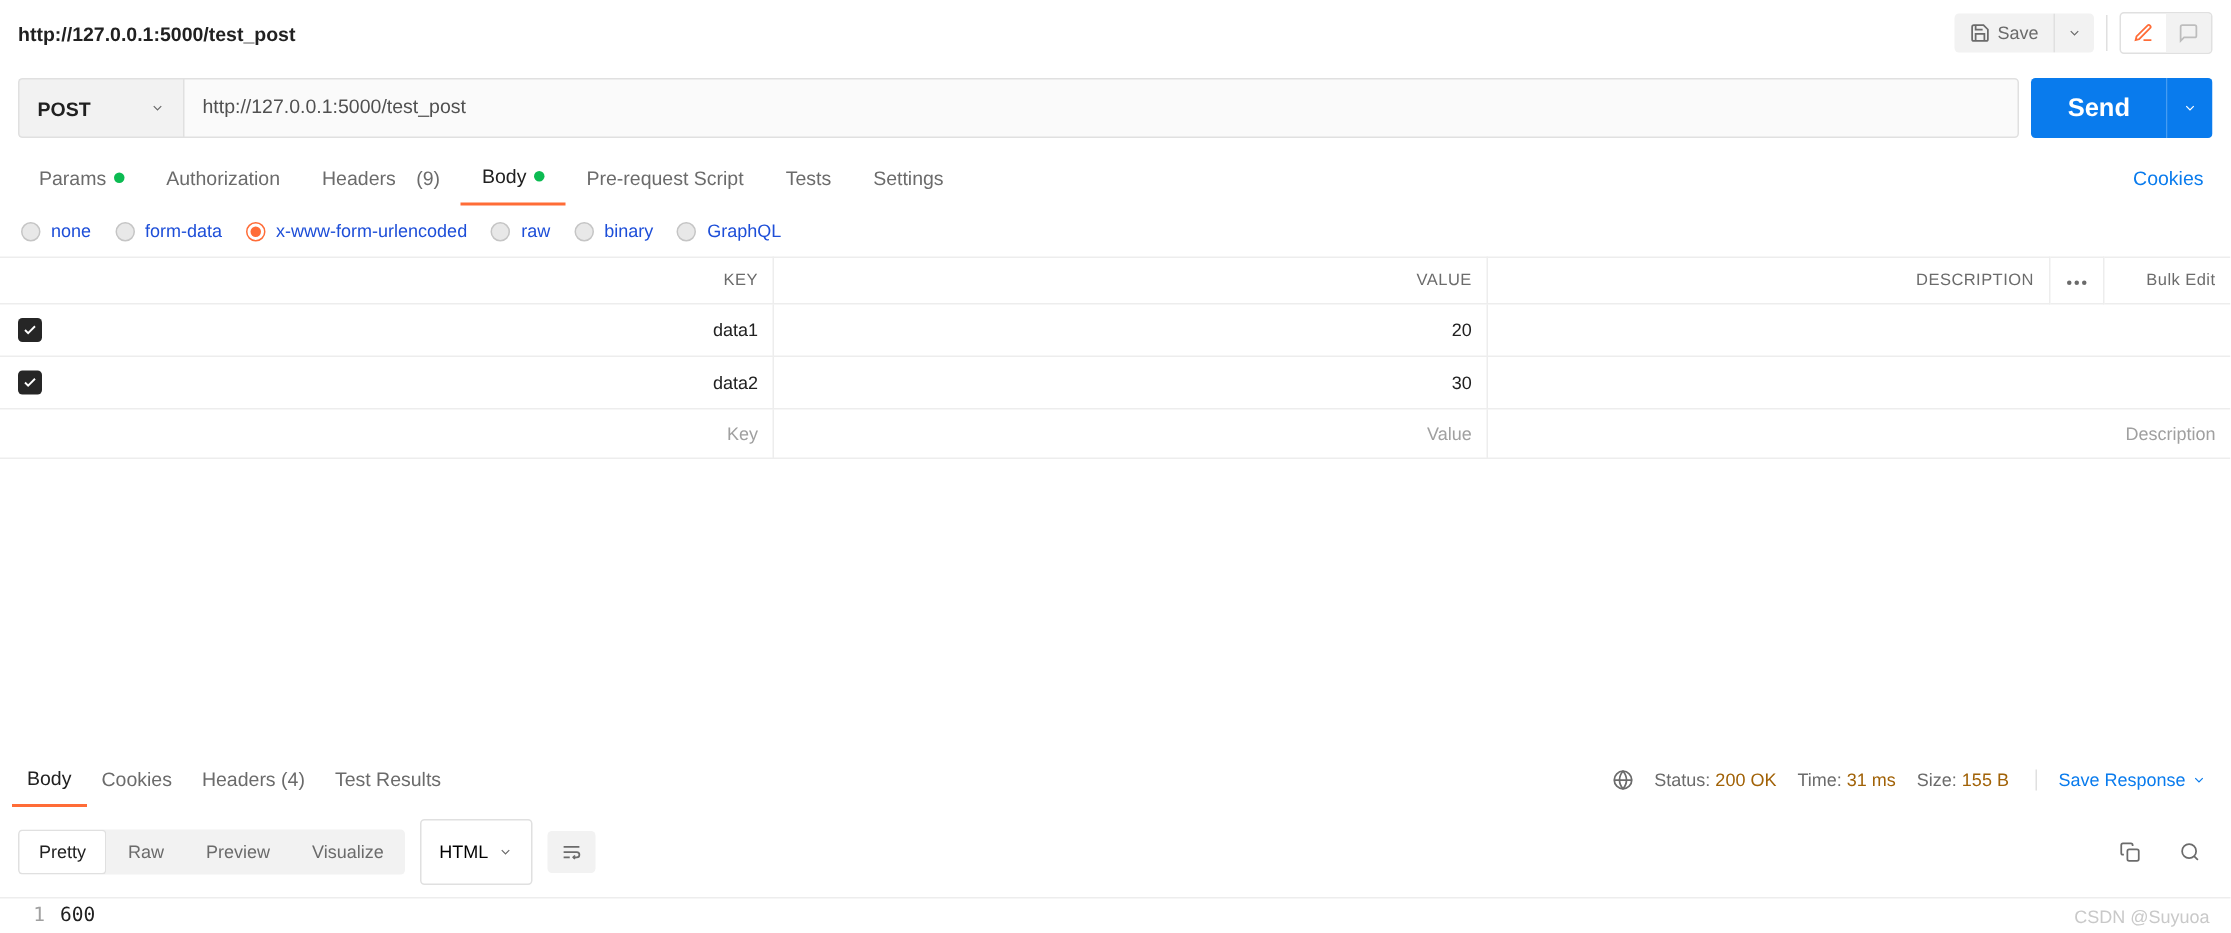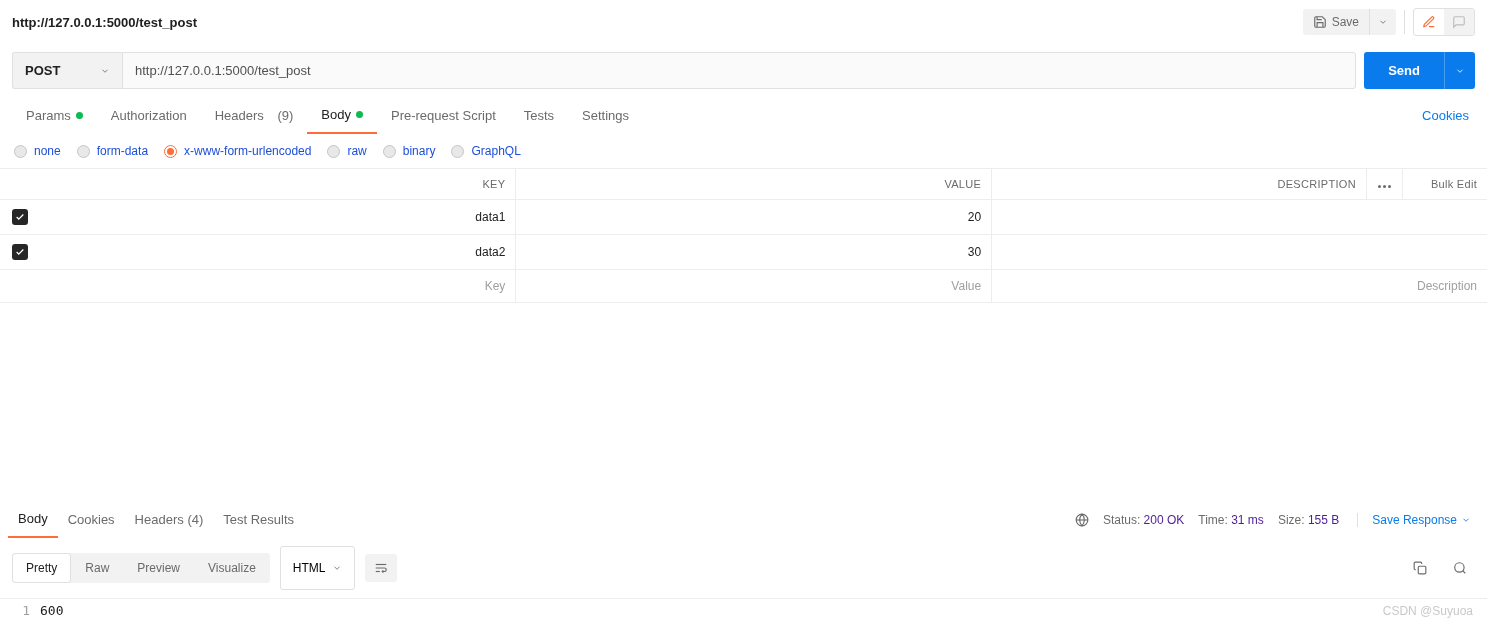--- a/index.html
+++ b/index.html
@@ -11,21 +11,21 @@
 .save-btn { display: flex; align-items: center; gap: 5px; padding: 6px 10px; color: #6b6b6b; cursor: pointer; }
 .save-caret { padding: 6px 8px; border-left: 1px solid #e0e0e0; color: #6b6b6b; cursor: pointer; display:flex; align-items:center; }
 .divider-v { width: 1px; height: 24px; background: #e0e0e0; }
 .icon-btn-group { display: flex; border: 1px solid #e0e0e0; border-radius: 3px; overflow: hidden; }
 .icon-btn { padding: 6px 8px; display: flex; align-items: center; cursor: pointer; }
 .icon-btn.inactive { background: #f2f2f2; color: #bdbdbd; }
 .request-row { display: flex; padding: 8px 12px; gap: 0; }
 .method-select { display: flex; align-items: center; justify-content: space-between; width: 110px; padding: 0 12px; background: #f2f2f2; border: 1px solid #e0e0e0; border-right: none; border-radius: 3px 0 0 3px; font-weight: 600; font-size: 13px; cursor: pointer; }
 .url-input { flex: 1; padding: 10px 12px; border: 1px solid #e0e0e0; border-radius: 0 3px 3px 0; background: #fafafa; font-size: 13px; color:#505050; }
 .send-group { display: flex; margin-left: 8px; }
-.send-btn { background: #097bed; color: #fff; border: none; padding: 10px 24px; font-weight: 600; font-size: 13px; border-radius: 3px 0 0 3px; cursor: pointer; }
+.send-btn { background: #097bed; color: #fff; border: none; padding: 10px 24px; font-weight: 600; font-size: 17px; border-radius: 3px 0 0 3px; cursor: pointer; }
 .send-caret { background: #097bed; color: #fff; padding: 10px 10px; border-radius: 0 3px 3px 0; border-left: 1px solid rgba(255,255,255,0.25); cursor: pointer; display:flex; align-items:center; }
 .req-tabs { display: flex; align-items: center; padding: 0 12px; border-bottom: 0; }
 .req-tab { padding: 10px 14px; color: #6b6b6b; cursor: pointer; display: flex; align-items: center; gap: 5px; font-size: 13px; }
 .req-tab.active { color: #212121; border-bottom: 2px solid #ff6c37; font-weight: 500; }
 .dot { width: 7px; height: 7px; border-radius: 50%; background: #0cbb52; display: inline-block; }
 .req-tabs-spacer { flex: 1; }
 .cookies-link { color: #097bed; cursor: pointer; padding: 10px 6px; font-size: 13px; }
 .body-type-row { display: flex; align-items: center; gap: 16px; padding: 10px 14px; }
 .radio-opt { display: flex; align-items: center; gap: 7px; color: #1d4ed8; cursor: pointer; font-size: 12px; }
 .radio-circle { width: 13px; height: 13px; border-radius: 50%; border: 1px solid #c5c5c5; background:#e8e8e8; display: inline-flex; align-items: center; justify-content: center; }
@@ -42,21 +42,21 @@
 .ph { color: #a0a0a0; }
 .more-dots { display: inline-flex; gap: 2px; }
 .more-dots span { width: 3px; height: 3px; border-radius: 50%; background: #6b6b6b; }
 .bulk-edit { font-weight: 600; color: #212121; cursor: pointer; white-space:nowrap;}
 .resp-area { position: absolute; bottom: 0; left: 0; right: 0; background: #fff; }
 .resp-tabs { display: flex; align-items: center; padding: 0 8px; }
 .resp-tab { padding: 10px 10px; color: #6b6b6b; cursor: pointer; font-size: 13px; }
 .resp-tab.active { color: #212121; border-bottom: 2px solid #ff6c37; font-weight: 500; }
 .resp-tabs-spacer { flex: 1; }
 .resp-meta { display: flex; align-items: center; gap: 14px; color: #6b6b6b; font-size: 12px; padding-right: 8px; }
-.resp-meta .ok { color: #4c1d95; }
+.resp-meta .ok { color: #a16207; }
 .save-resp { color: #097bed; cursor: pointer; display: flex; align-items:center; gap: 4px; padding-left:14px; border-left:1px solid #e0e0e0; margin-left:4px;}
 .resp-toolbar { display: flex; align-items: center; gap: 10px; padding: 8px 12px; }
 .seg { display: flex; background: #f2f2f2; border-radius: 3px; overflow: hidden; }
 .seg .seg-item { padding: 8px 14px; color: #6b6b6b; cursor: pointer; font-size: 12px;}
 .seg .seg-item.active { background: #fff; color: #212121; box-shadow: inset 0 0 0 1px #e0e0e0; border-radius:3px;}
 .lang-select { display: flex; align-items: center; gap: 6px; padding: 14px 12px; border: 1px solid #e0e0e0; border-radius: 3px; color: #000000; cursor: pointer; }
 .wrap-btn { padding: 7px 9px; background: #f2f2f2; border-radius: 3px; color: #6b6b6b; cursor: pointer; display:flex; align-items:center;}
 .toolbar-spacer { flex: 1; }
 .code-area { border-top: 1px solid #ededed; font-family: Consolas, Monaco, monospace; font-size: 13px; }
 .code-line { display: flex; }

